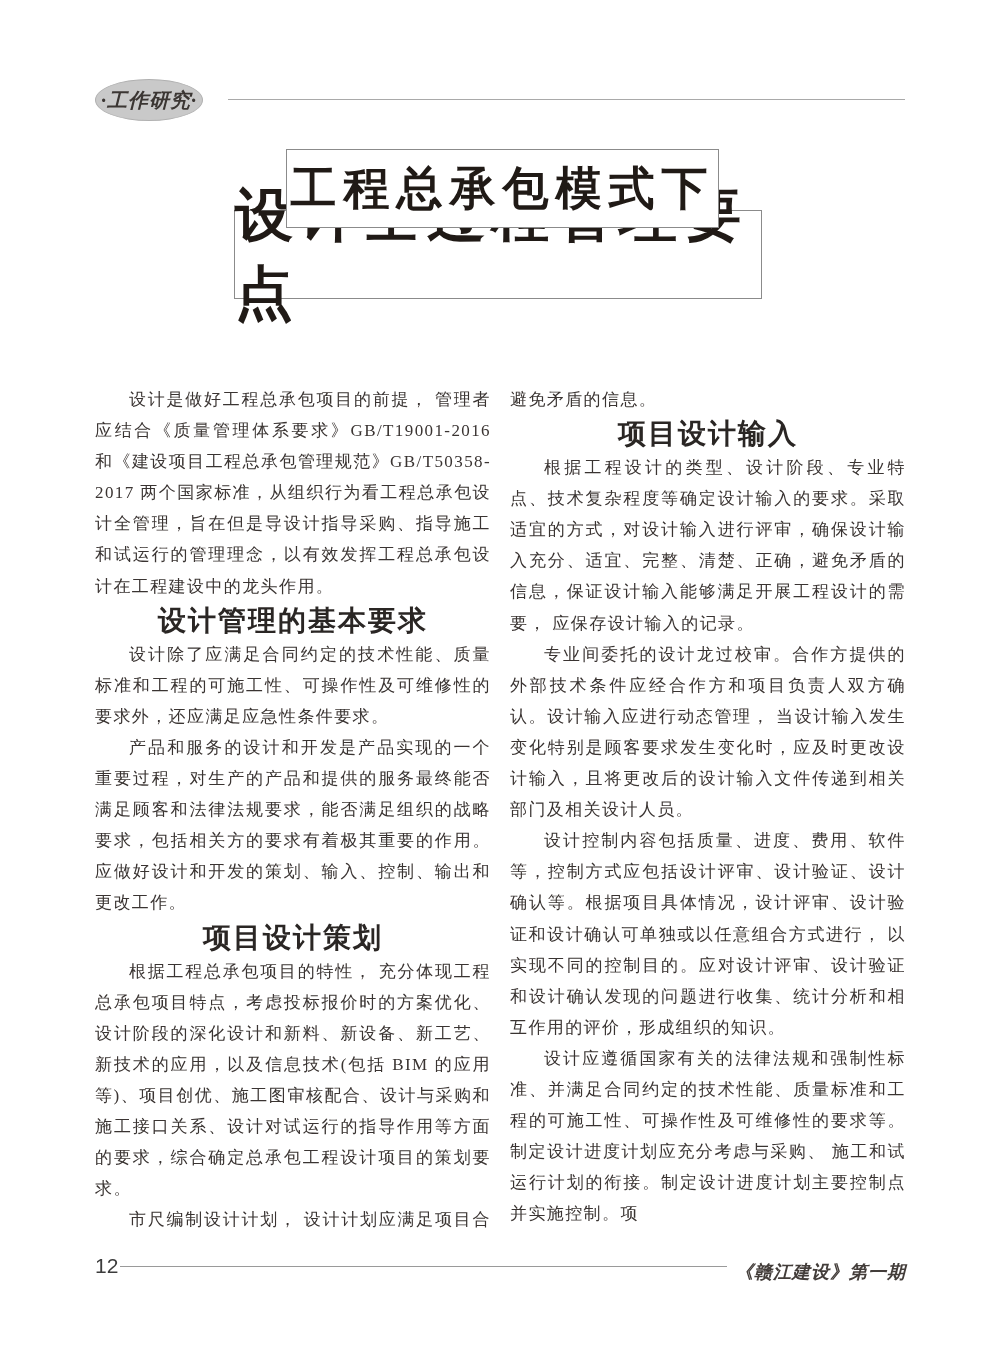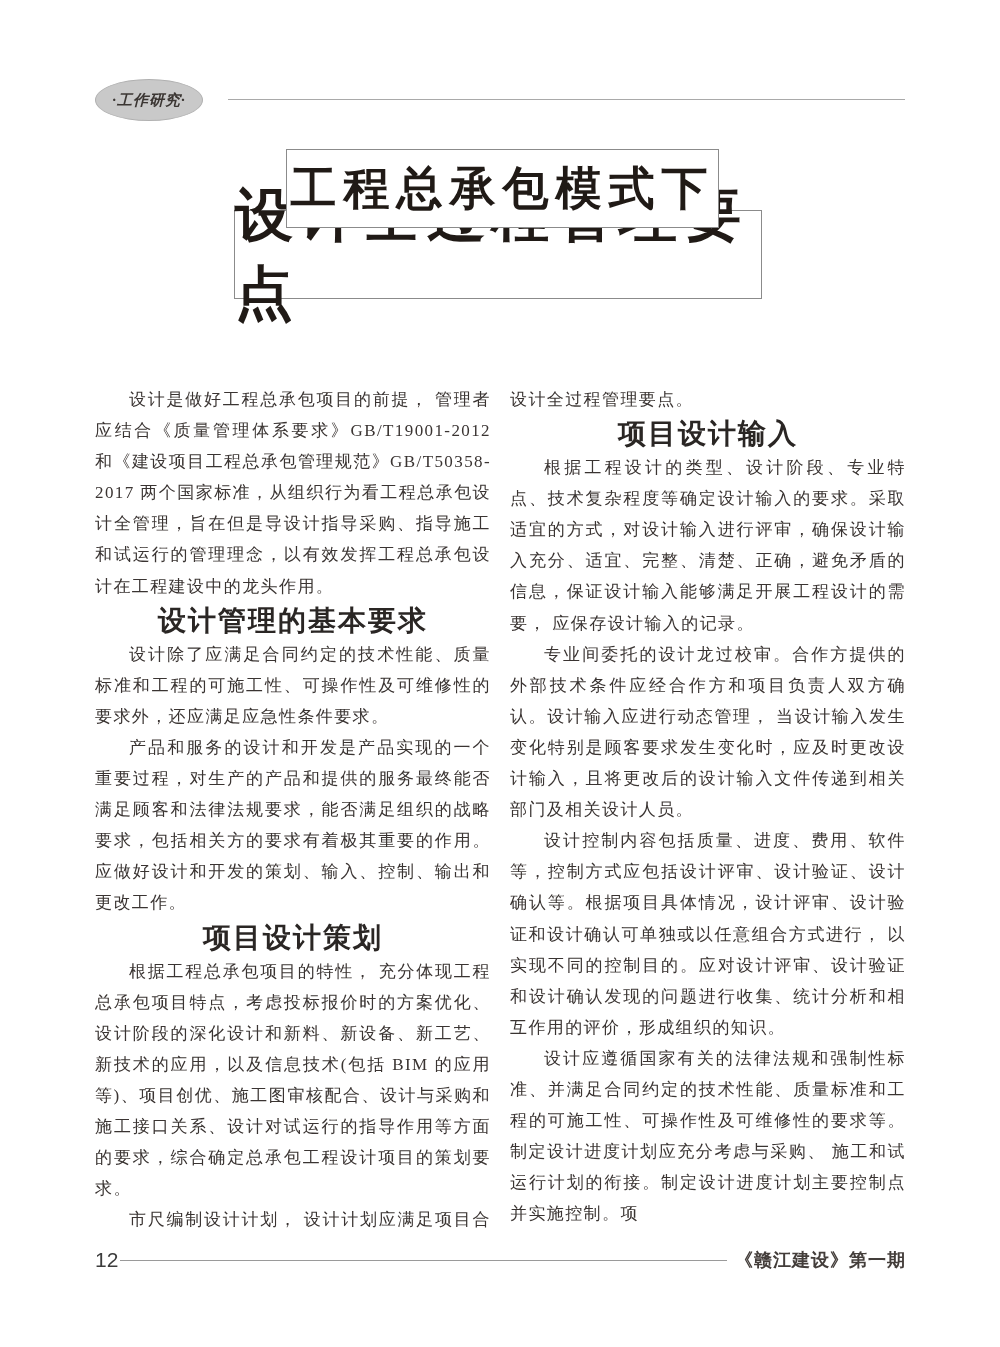--- a/index.html
+++ b/index.html
@@ -15,21 +15,21 @@
 
   
   .badge {
     position: absolute;
     left: 95px; top: 79px;
     width: 106px; height: 40px;
     background: #c9c9c9;
     border: 1px solid #b0b0b0;
     border-radius: 50%;
     display: flex; align-items: center; justify-content: center;
-    font-size: 15px;
+    font-size: 20px;
     font-style: italic;
     font-weight: bold;
     color: #3b3633;
     letter-spacing: 1px;
   }
   .header-rule {
     position: absolute;
     left: 228px; top: 99px;
     width: 677px; height: 0;
     border-top: 1px solid #a9a9a9;
@@ -99,23 +99,24 @@
     font-family: "Liberation Sans", "DejaVu Sans", sans-serif;
     font-size: 21px; color: #3c3c3c;
   }
   .footer .footer-rule {
     flex: 1;
     border-top: 1px solid #9a9a9a;
     height: 0;
     margin: 0 8px 0 2px;
   }
   .footer .journal-name {
-    font-size: 18px; font-weight: bold; 
+    font-size: 18px; font-weight: bold; font-style: italic;
     color: #433d3a;
     letter-spacing: 1px;
+    margin-top: 12px;
   }
 </style>
 </head>
 <body>
 
 <div class="page">
 
   <div class="badge">
     <span>·工作研究·</span>
   </div>
@@ -124,30 +125,30 @@
   <div class="title-box title-box-2">
     <span>设计全过程管理要点</span>
   </div>
   <div class="title-box title-box-1">
     <span>工程总承包模式下</span>
   </div>
 
 
   <div class="body-area">
     <div class="col">
-        <p class="para">设计是做好工程总承包项目的前提， 管理者应结合《质量管理体系要求》GB/T19001-2012 和《建设项目工程总承包管理规范》GB/T50358-2017 两个国家标准，从组织行为看工程总承包设计全管理，旨在但是导设计指导采购、指导施工和试运行的管理理念，以有效发挥工程总承包设计在工程建设中的龙头作用。</p>
+        <p class="para">设计是做好工程总承包项目的前提， 管理者应结合《质量管理体系要求》GB/T19001-2016 和《建设项目工程总承包管理规范》GB/T50358-2017 两个国家标准，从组织行为看工程总承包设计全管理，旨在但是导设计指导采购、指导施工和试运行的管理理念，以有效发挥工程总承包设计在工程建设中的龙头作用。</p>
         <h3>设计管理的基本要求</h3>
         <p class="para">设计除了应满足合同约定的技术性能、质量标准和工程的可施工性、可操作性及可维修性的要求外，还应满足应急性条件要求。</p>
         <p class="para">产品和服务的设计和开发是产品实现的一个重要过程，对生产的产品和提供的服务最终能否满足顾客和法律法规要求，能否满足组织的战略要求，包括相关方的要求有着极其重要的作用。应做好设计和开发的策划、输入、控制、输出和更改工作。</p>
         <h3>项目设计策划</h3>
         <p class="para">根据工程总承包项目的特性， 充分体现工程总承包项目特点，考虑投标报价时的方案优化、设计阶段的深化设计和新料、新设备、新工艺、新技术的应用，以及信息技术(包括 BIM 的应用等)、项目创优、施工图审核配合、设计与采购和施工接口关系、设计对试运行的指导作用等方面的要求，综合确定总承包工程设计项目的策划要求。</p>
         <p class="para">市尺编制设计计划， 设计计划应满足项目合同要求，以项目总体计划为指导，根据项目的特点，对工程设计风险进行识别、分析和评价，针对评价结果</p>
       </div>
     <div class="col">
-        <p class="para-cont">设计全过程管理要点。</p>
+        <p class="para-cont">避免矛盾的信息。</p>
         <h3>项目设计输入</h3>
         <p class="para">根据工程设计的类型、设计阶段、专业特点、技术复杂程度等确定设计输入的要求。采取适宜的方式，对设计输入进行评审，确保设计输入充分、适宜、完整、清楚、正确，避免矛盾的信息，保证设计输入能够满足开展工程设计的需要， 应保存设计输入的记录。</p>
         <p class="para">专业间委托的设计龙过校审。合作方提供的外部技术条件应经合作方和项目负责人双方确认。设计输入应进行动态管理， 当设计输入发生变化特别是顾客要求发生变化时，应及时更改设计输入，且将更改后的设计输入文件传递到相关部门及相关设计人员。</p>
         <p class="para">设计控制内容包括质量、进度、费用、软件等，控制方式应包括设计评审、设计验证、设计确认等。根据项目具体情况，设计评审、设计验证和设计确认可单独或以任意组合方式进行， 以实现不同的控制目的。应对设计评审、设计验证和设计确认发现的问题进行收集、统计分析和相互作用的评价，形成组织的知识。</p>
         <p class="para">设计应遵循国家有关的法律法规和强制性标准、并满足合同约定的技术性能、质量标准和工程的可施工性、可操作性及可维修性的要求等。制定设计进度计划应充分考虑与采购、 施工和试运行计划的衔接。制定设计进度计划主要控制点并实施控制。项</p>
       </div>
   </div>
 
   <div class="footer">
     <span class="page-num">12</span>

